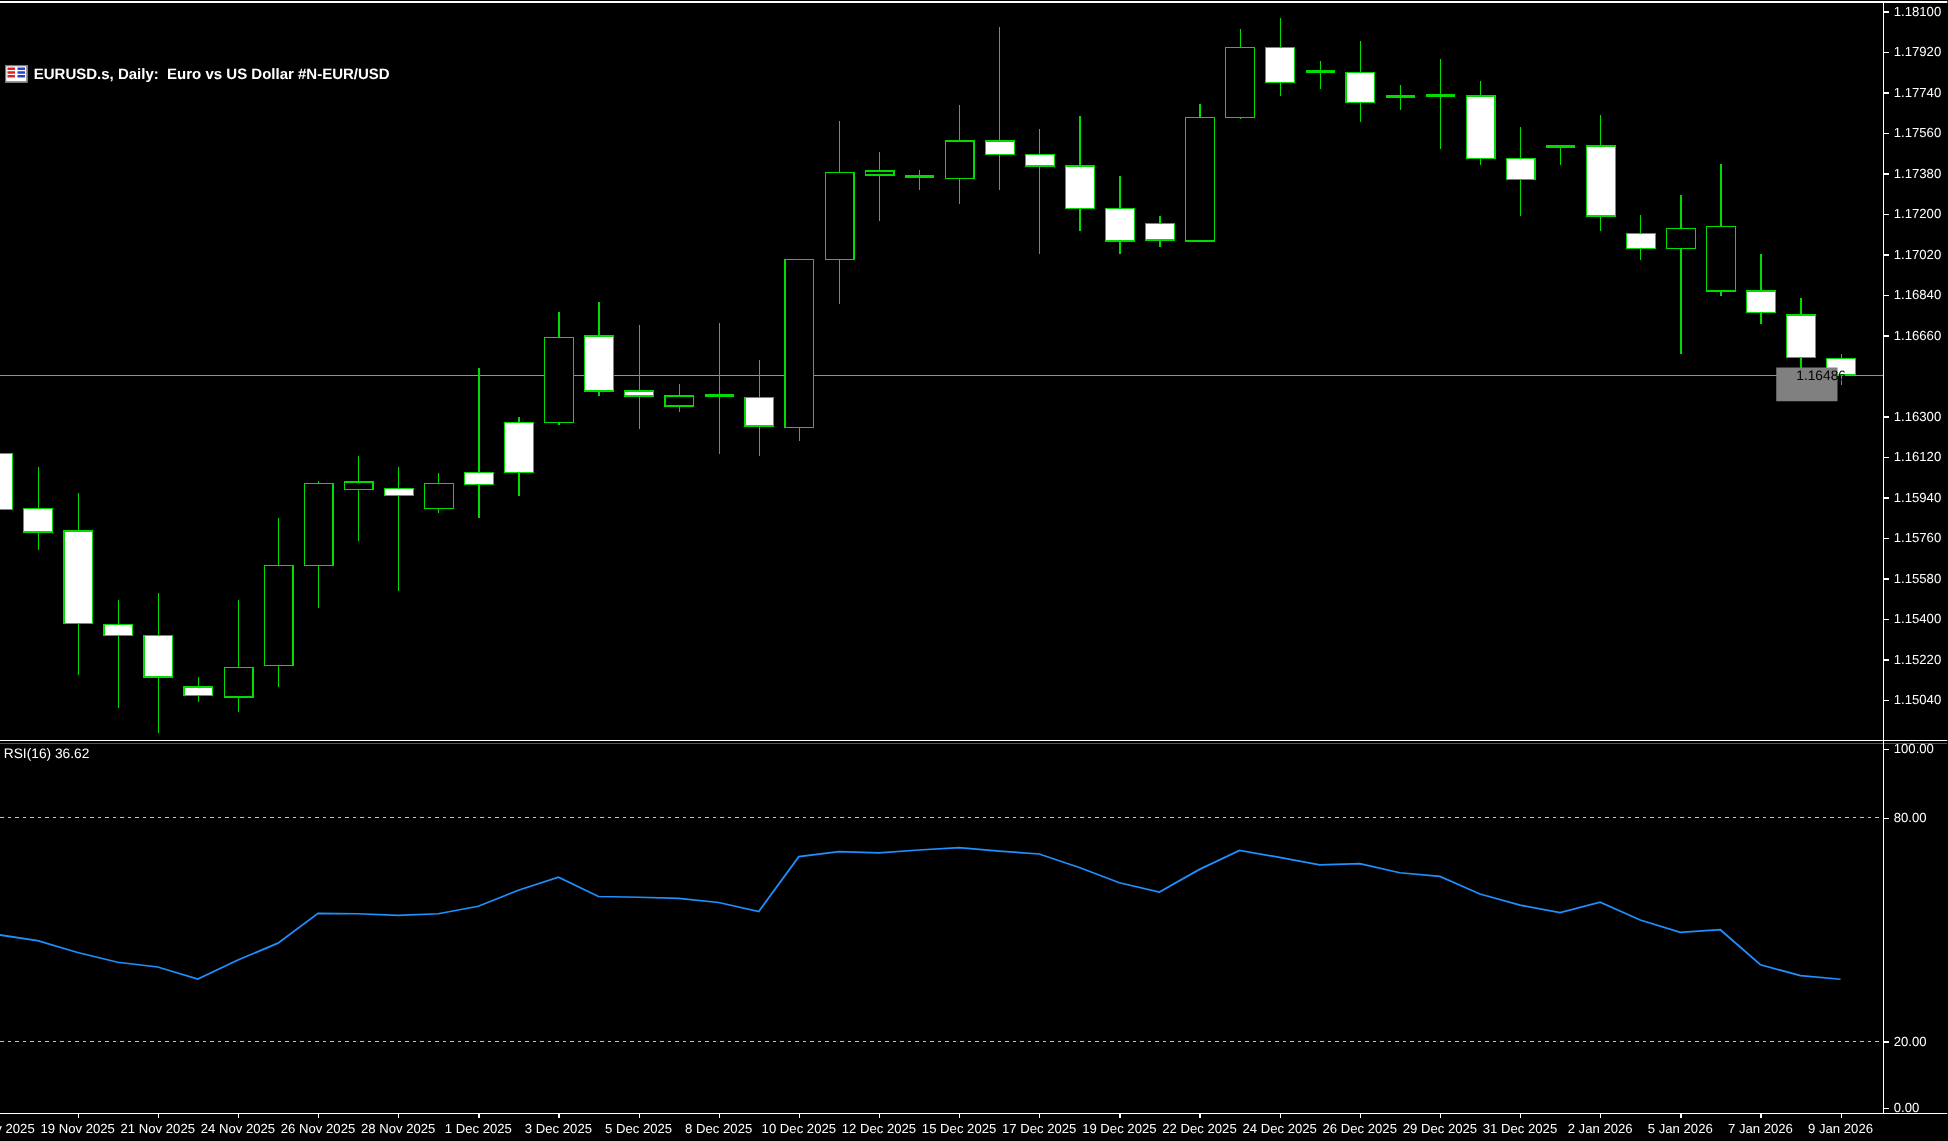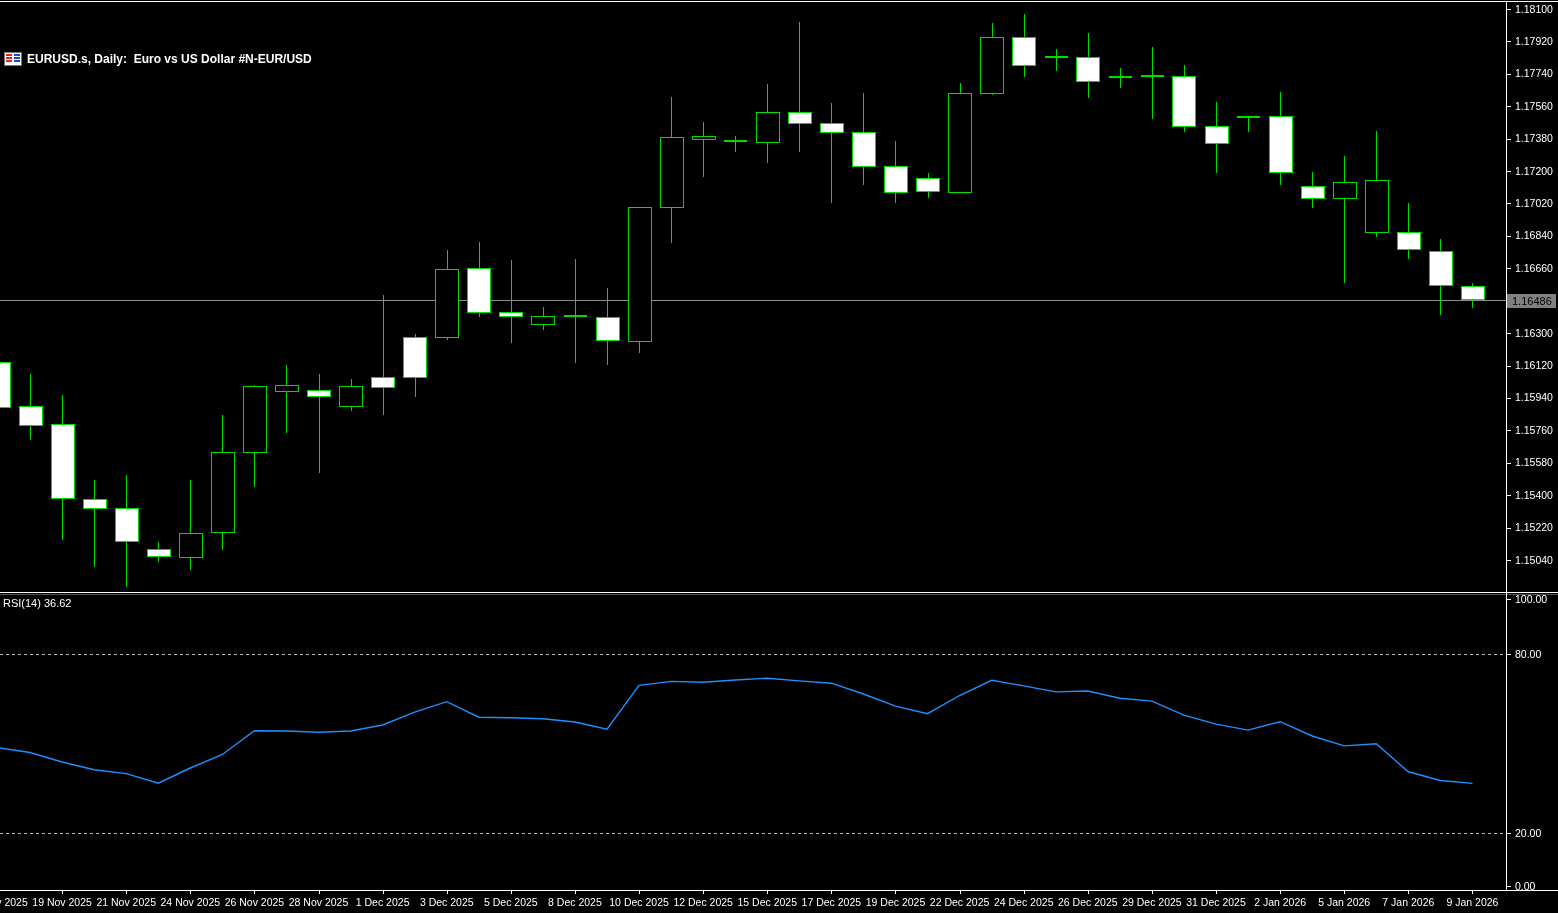--- a/index.html
+++ b/index.html
@@ -9,22 +9,22 @@
   .overlay{position:absolute;color:#fff;white-space:pre;}
   #title-bar{left:4px;top:4px;height:14px;display:flex;align-items:center;gap:5px;
              font-size:12px;font-weight:bold;color:#fff;margin-top:48px;}
   #chart-icon{display:inline-block;width:16px;height:12px;background:#fff;
               border:1px solid #777;position:relative;}
   #chart-icon:before{content:"";position:absolute;left:1px;top:1px;width:6px;height:2px;
               background:#d22;box-shadow:0 3px 0 #d22,0 6px 0 #d22;}
   #chart-icon:after{content:"";position:absolute;right:1px;top:1px;width:6px;height:2px;
               background:#24c;box-shadow:0 3px 0 #24c,0 6px 0 #24c;}
   #rsi-label{left:3px;top:597px;font-size:11px;color:#fff;}
-  #price-tag{left:1507px;top:294px;width:49px;height:14px;background:#808080;color:#000;
-             font-size:11px;line-height:15px;padding-left:5px;box-sizing:border-box;}
+  #price-tag{left:1421px;top:294px;width:49px;height:27px;background:#808080;color:#000;
+             font-size:11px;line-height:15px;padding-left:16px;box-sizing:border-box;}
   #panel-divider{position:absolute;left:0;top:590px;width:1558px;height:5px;cursor:row-resize;}
 </style>
 </head>
 <body>
 
 <div id="window">
 
   <svg id="chart-svg" width="1558" height="913" viewBox="0 0 1558 913">
       <line x1="0" y1="654" x2="1506" y2="654" stroke="#C0C0C0" stroke-width="1" stroke-dasharray="3,3" shape-rendering="crispEdges"></line>
       <line x1="0" y1="833" x2="1506" y2="833" stroke="#C0C0C0" stroke-width="1" stroke-dasharray="3,3" shape-rendering="crispEdges"></line>
@@ -225,18 +225,18 @@
       <text x="1344.2259999999999" y="906" fill="#FFFFFF" font-size="10.5px" font-family="&quot;Liberation Sans&quot;, sans-serif" text-anchor="middle" dn="date-tick-label">5 Jan 2026</text>
       <text x="1408.3319999999999" y="906" fill="#FFFFFF" font-size="10.5px" font-family="&quot;Liberation Sans&quot;, sans-serif" text-anchor="middle" dn="date-tick-label">7 Jan 2026</text>
       <text x="1472.4379999999999" y="906" fill="#FFFFFF" font-size="10.5px" font-family="&quot;Liberation Sans&quot;, sans-serif" text-anchor="middle" dn="date-tick-label">9 Jan 2026</text>
     </svg>
 
   <div class="overlay" id="title-bar">
     <span id="chart-icon"></span>
     <span>EURUSD.s, Daily:  Euro vs US Dollar #N-EUR/USD</span>
   </div>
 
-  <div class="overlay" id="rsi-label">RSI(14) 36.62</div>
+  <div class="overlay" id="rsi-label">RSI(16) 36.62</div>
 
   <div class="overlay" id="price-tag">1.16486</div>
 
   <div id="panel-divider"></div>
 </div>
 
 </body></html>

